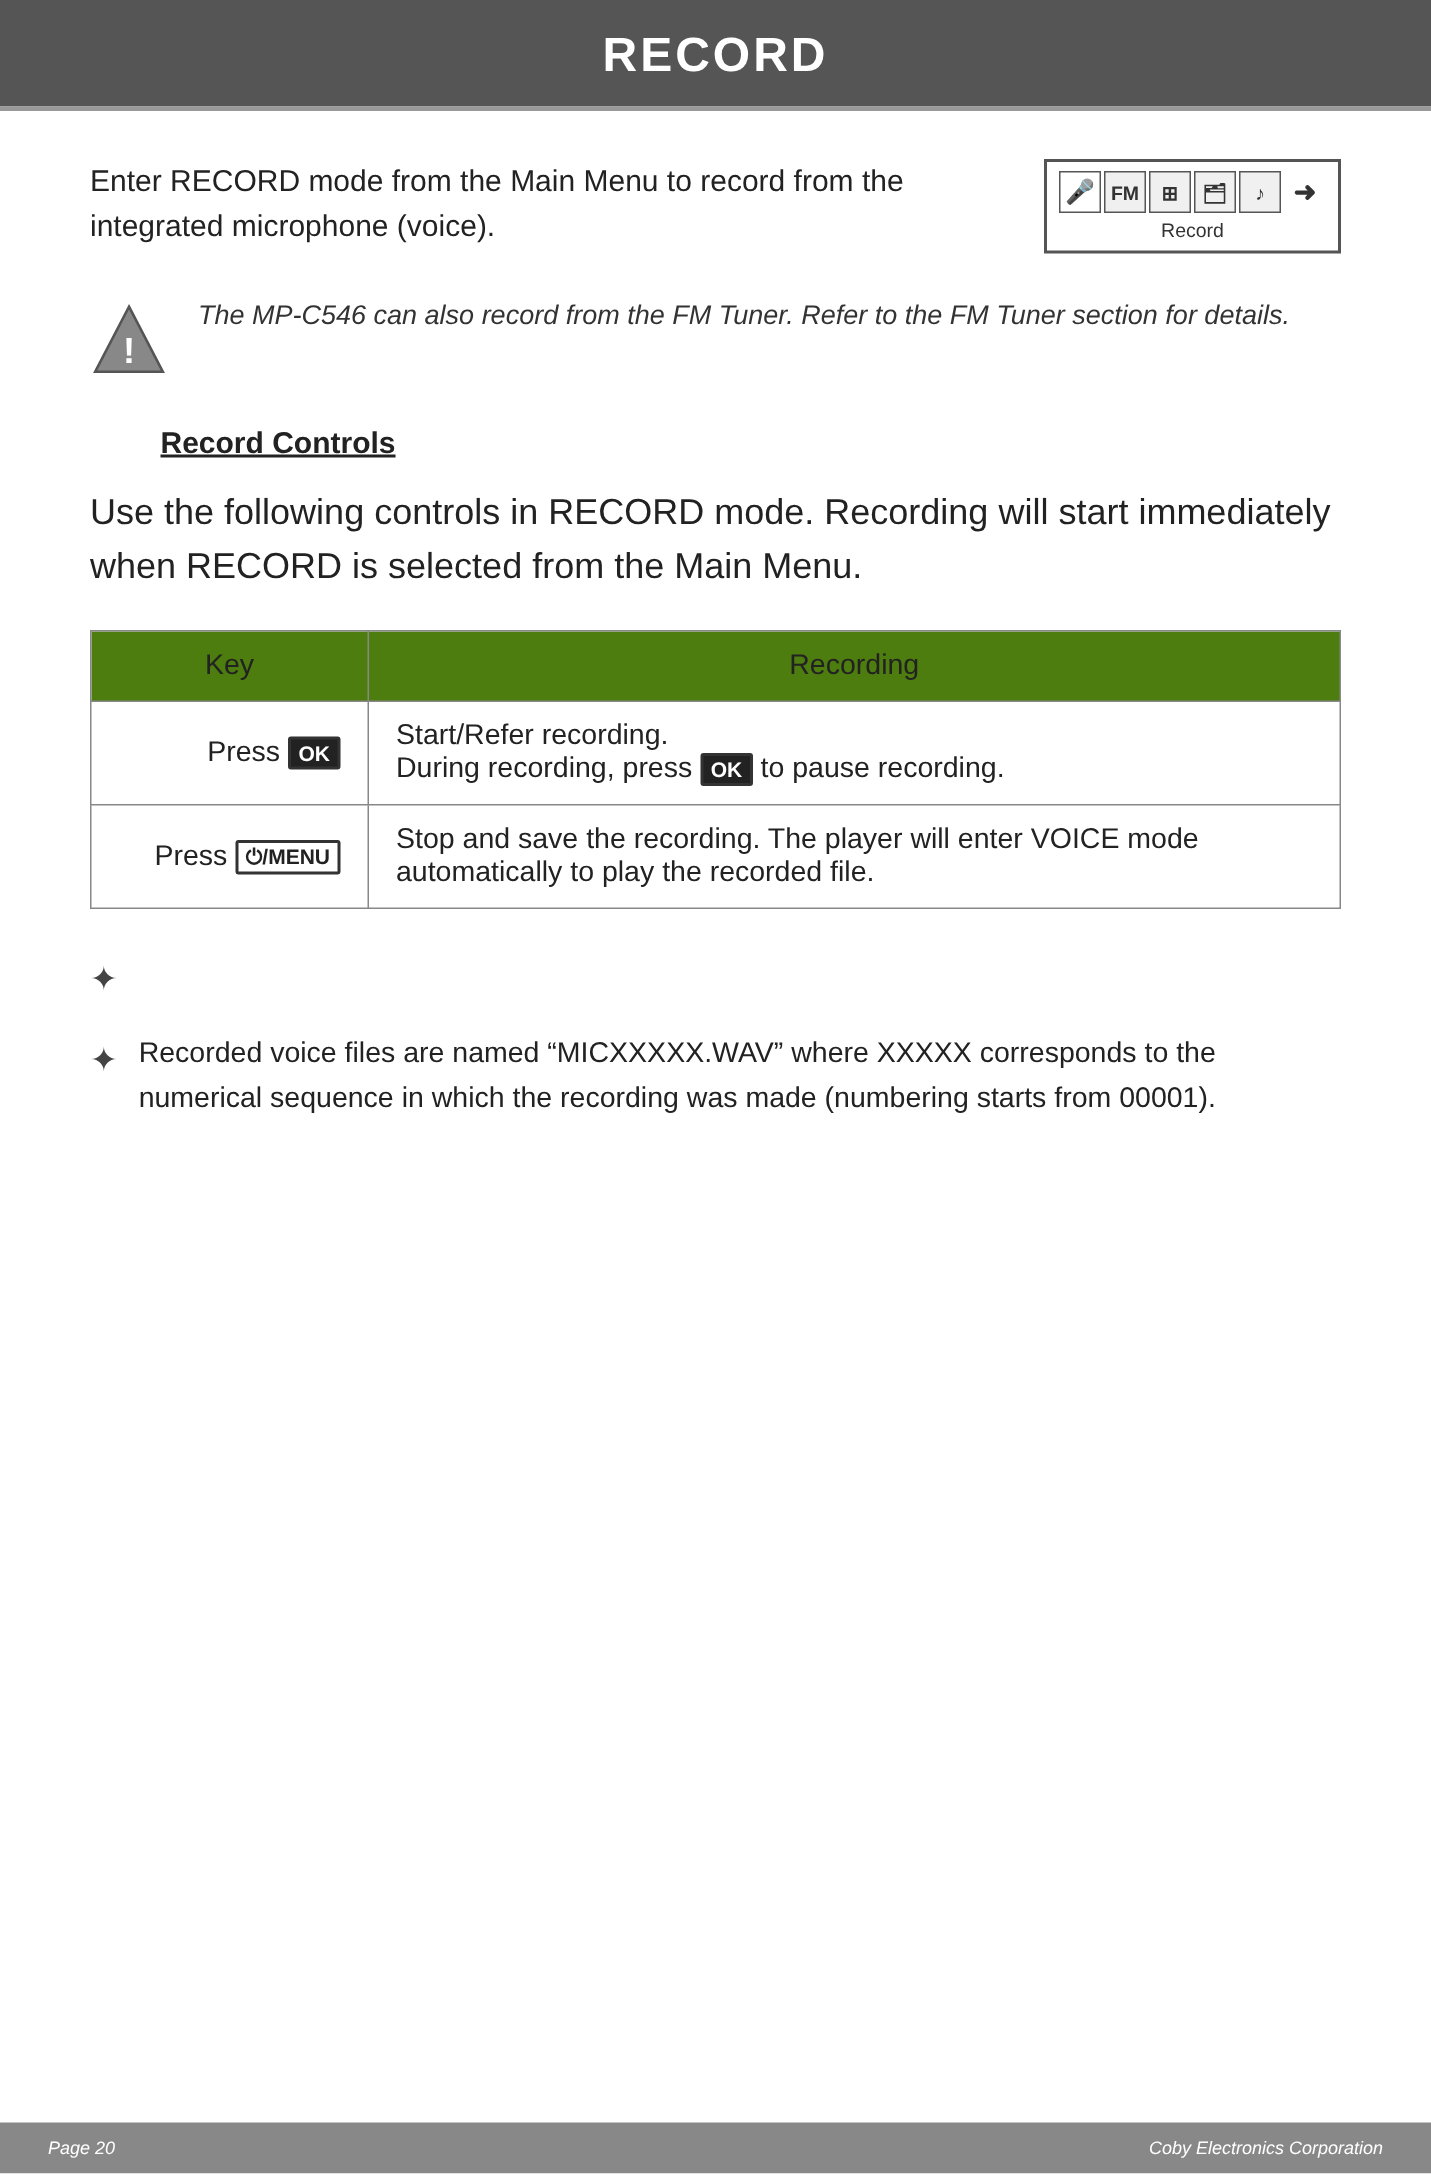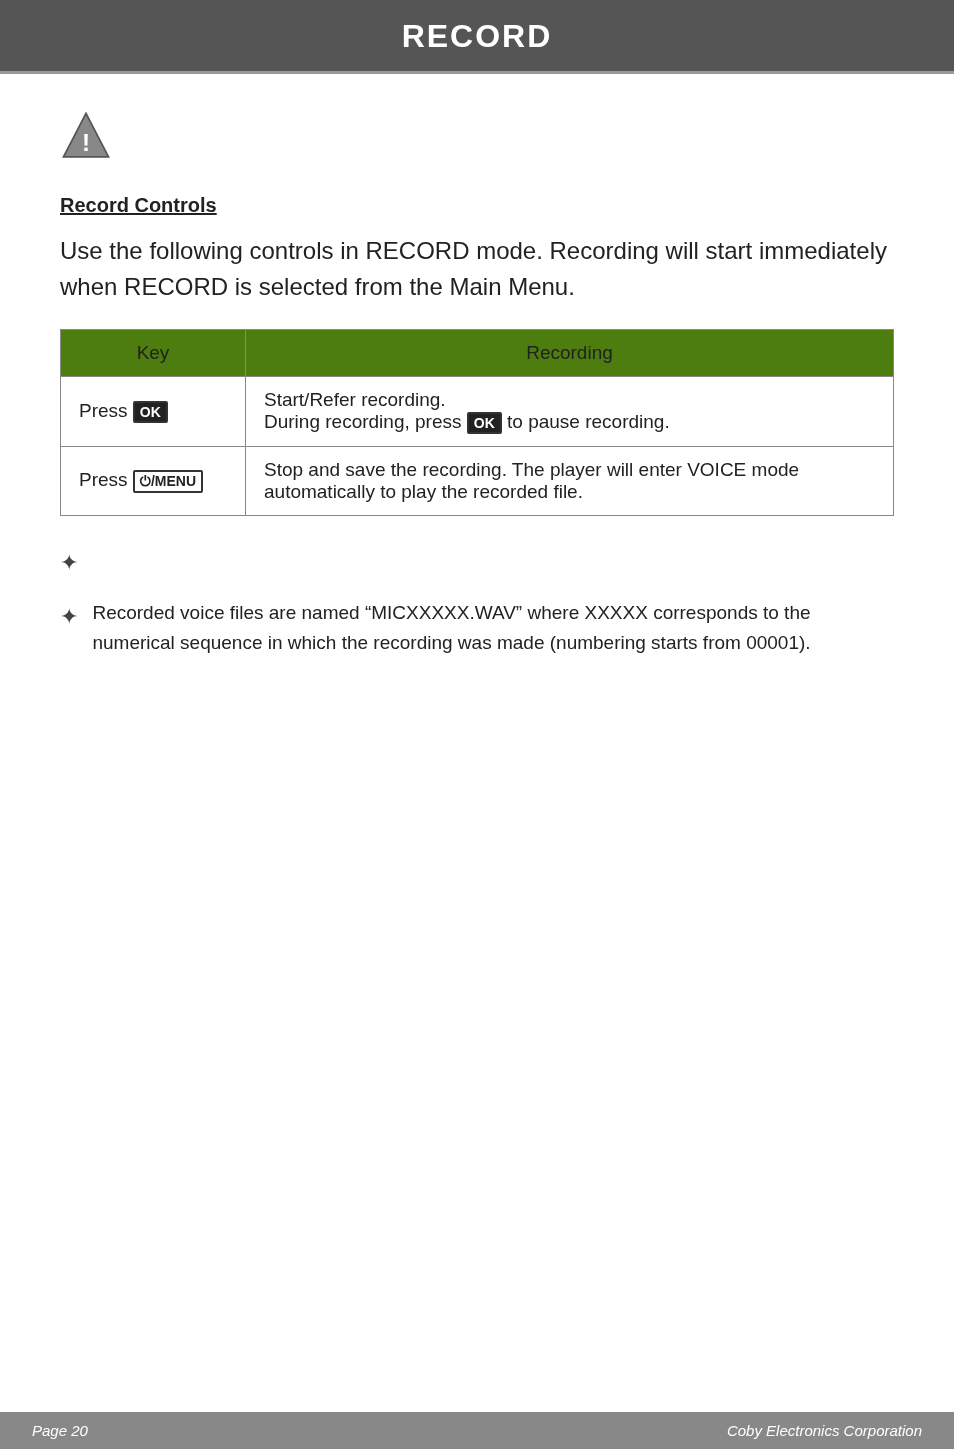--- a/index.html
+++ b/index.html
@@ -106,20 +106,21 @@
       line-height: 1.55;
       color: #333;
     }
 
     
     .section-heading {
       font-size: 20px;
       font-weight: bold;
       text-decoration: underline;
       margin-bottom: 16px;
+      margin-left: 47px;
     }
 
     
     .para {
       font-size: 24px;
       line-height: 1.5;
       margin-bottom: 24px;
     }
 
     
@@ -138,21 +139,21 @@
       background: #4d7c0f;
       font-weight: normal;
       text-align: center;
       margin-left: 10px;
     }
     .controls-table td:first-child {
       width: 185px;
       vertical-align: middle;
     }
     .controls-table td.key-cell {
-      text-align: left;
+      text-align: right;
       white-space: nowrap;
     }
 
     
     .key-badge {
       display: inline-flex;
       align-items: center;
       justify-content: center;
       border: 2px solid #333;
       background: #222;
@@ -205,47 +206,63 @@
       bottom: 0;
       left: 0;
       right: 0;
       background: #888;
       display: flex;
       justify-content: space-between;
       align-items: center;
       padding: 10px 32px;
       color: #fff;
       font-style: italic;
-      font-size: 15px;
+      font-size: 12px;
       gap: 26px;
     }
 
     
     .header-divider {
       height: 3px;
       background: #999;
     }
   </style>
 </head>
 <body>
 
 <div class="page-header">
   <h1>RECORD</h1>
 </div>
 <div class="header-divider"></div>
 
 <div class="content">
 
+  <div class="intro-row">
+    <p class="intro-text">Enter RECORD mode from the Main Menu to record from the integrated microphone (voice).</p>
+
+    <div class="mode-icon-panel">
+      <div class="mode-icons-row">
+        <div class="mode-icon mic-icon">🎤</div>
+        <div class="mode-icon">FM</div>
+        <div class="mode-icon">⊞</div>
+        <div class="mode-icon">🗂</div>
+        <div class="mode-icon">♪</div>
+        <div class="mode-icon arrow-icon">➜</div>
+      </div>
+      <span class="mode-label">Record</span>
+    </div>
+  </div>
 
   <div class="warning-box">
 
     <svg class="warning-triangle" viewBox="0 0 60 60" xmlns="http://www.w3.org/2000/svg">
       <polygon points="30,4 56,54 4,54" fill="#888" stroke="#555" stroke-width="2"></polygon>
       <text x="30" y="47" text-anchor="middle" font-size="28" font-weight="bold" fill="white">!</text>
     </svg>
+    <p class="warning-text">The MP-C546 can also record from the FM Tuner. Refer to the FM Tuner section for details.</p>
   </div>
 
   <div class="section-heading">Record Controls</div>
 
   <p class="para">Use the following controls in RECORD mode. Recording will start immediately when RECORD is selected from the Main Menu.</p>
 
   <table class="controls-table">
     <thead>
       <tr>
         <th>Key</th>

